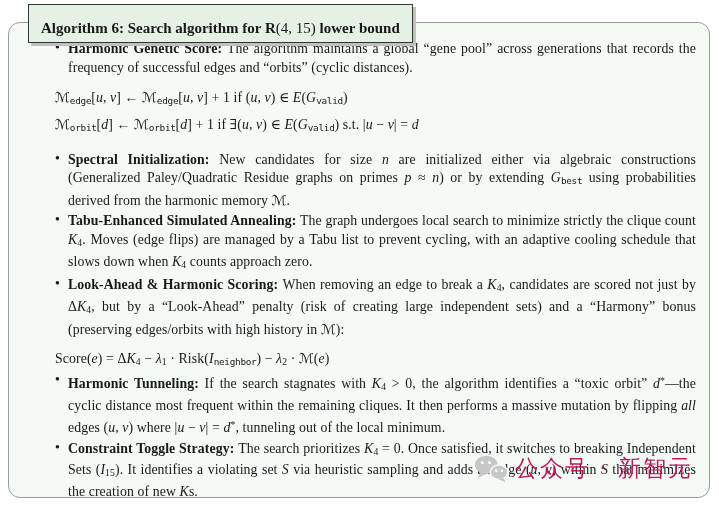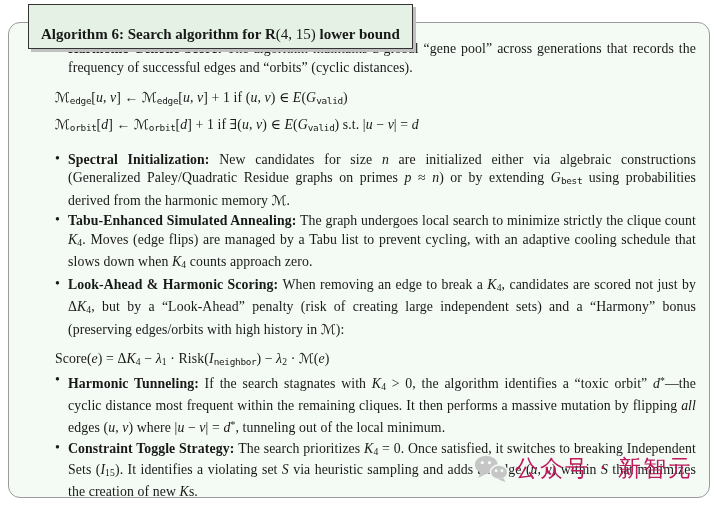--- a/index.html
+++ b/index.html
@@ -22,21 +22,21 @@
   .content > :nth-child(7){margin:10px 0 0;}
   .s-b{font-weight:700;}
   .s-i{font-style:italic;}
   .s-m{font-family:"DejaVu Sans Mono","Liberation Mono",monospace;font-size:0.68em;vertical-align:-0.22em;letter-spacing:-0.3px;}
   .s-sub{font-size:0.70em;vertical-align:-0.22em;}
   .s-sup{font-size:0.70em;vertical-align:0.45em;}
   .s-scr{font-family:"DejaVu Sans",sans-serif;}
   .algo-title{
     position:absolute;left:28px;top:4px;background:#e4f1e4;
     border:1.5px solid #333333;box-shadow:3px 3px 0 #c0c0c0;
-    padding:19px 12px 4px;font-size:15px;line-height:20px;white-space:nowrap;
+    padding:13px 12px 4px;font-size:15px;line-height:20px;white-space:nowrap;
   }
   .watermark{
     position:absolute;right:16px;bottom:13px;display:flex;align-items:center;gap:7px;
     color:#be185d;
   }
   .watermark-text{
     font-size:23px;letter-spacing:2px;
     font-family:"DejaVu Sans","Liberation Sans",sans-serif;
   }
   .wechat-icon{display:block;}

